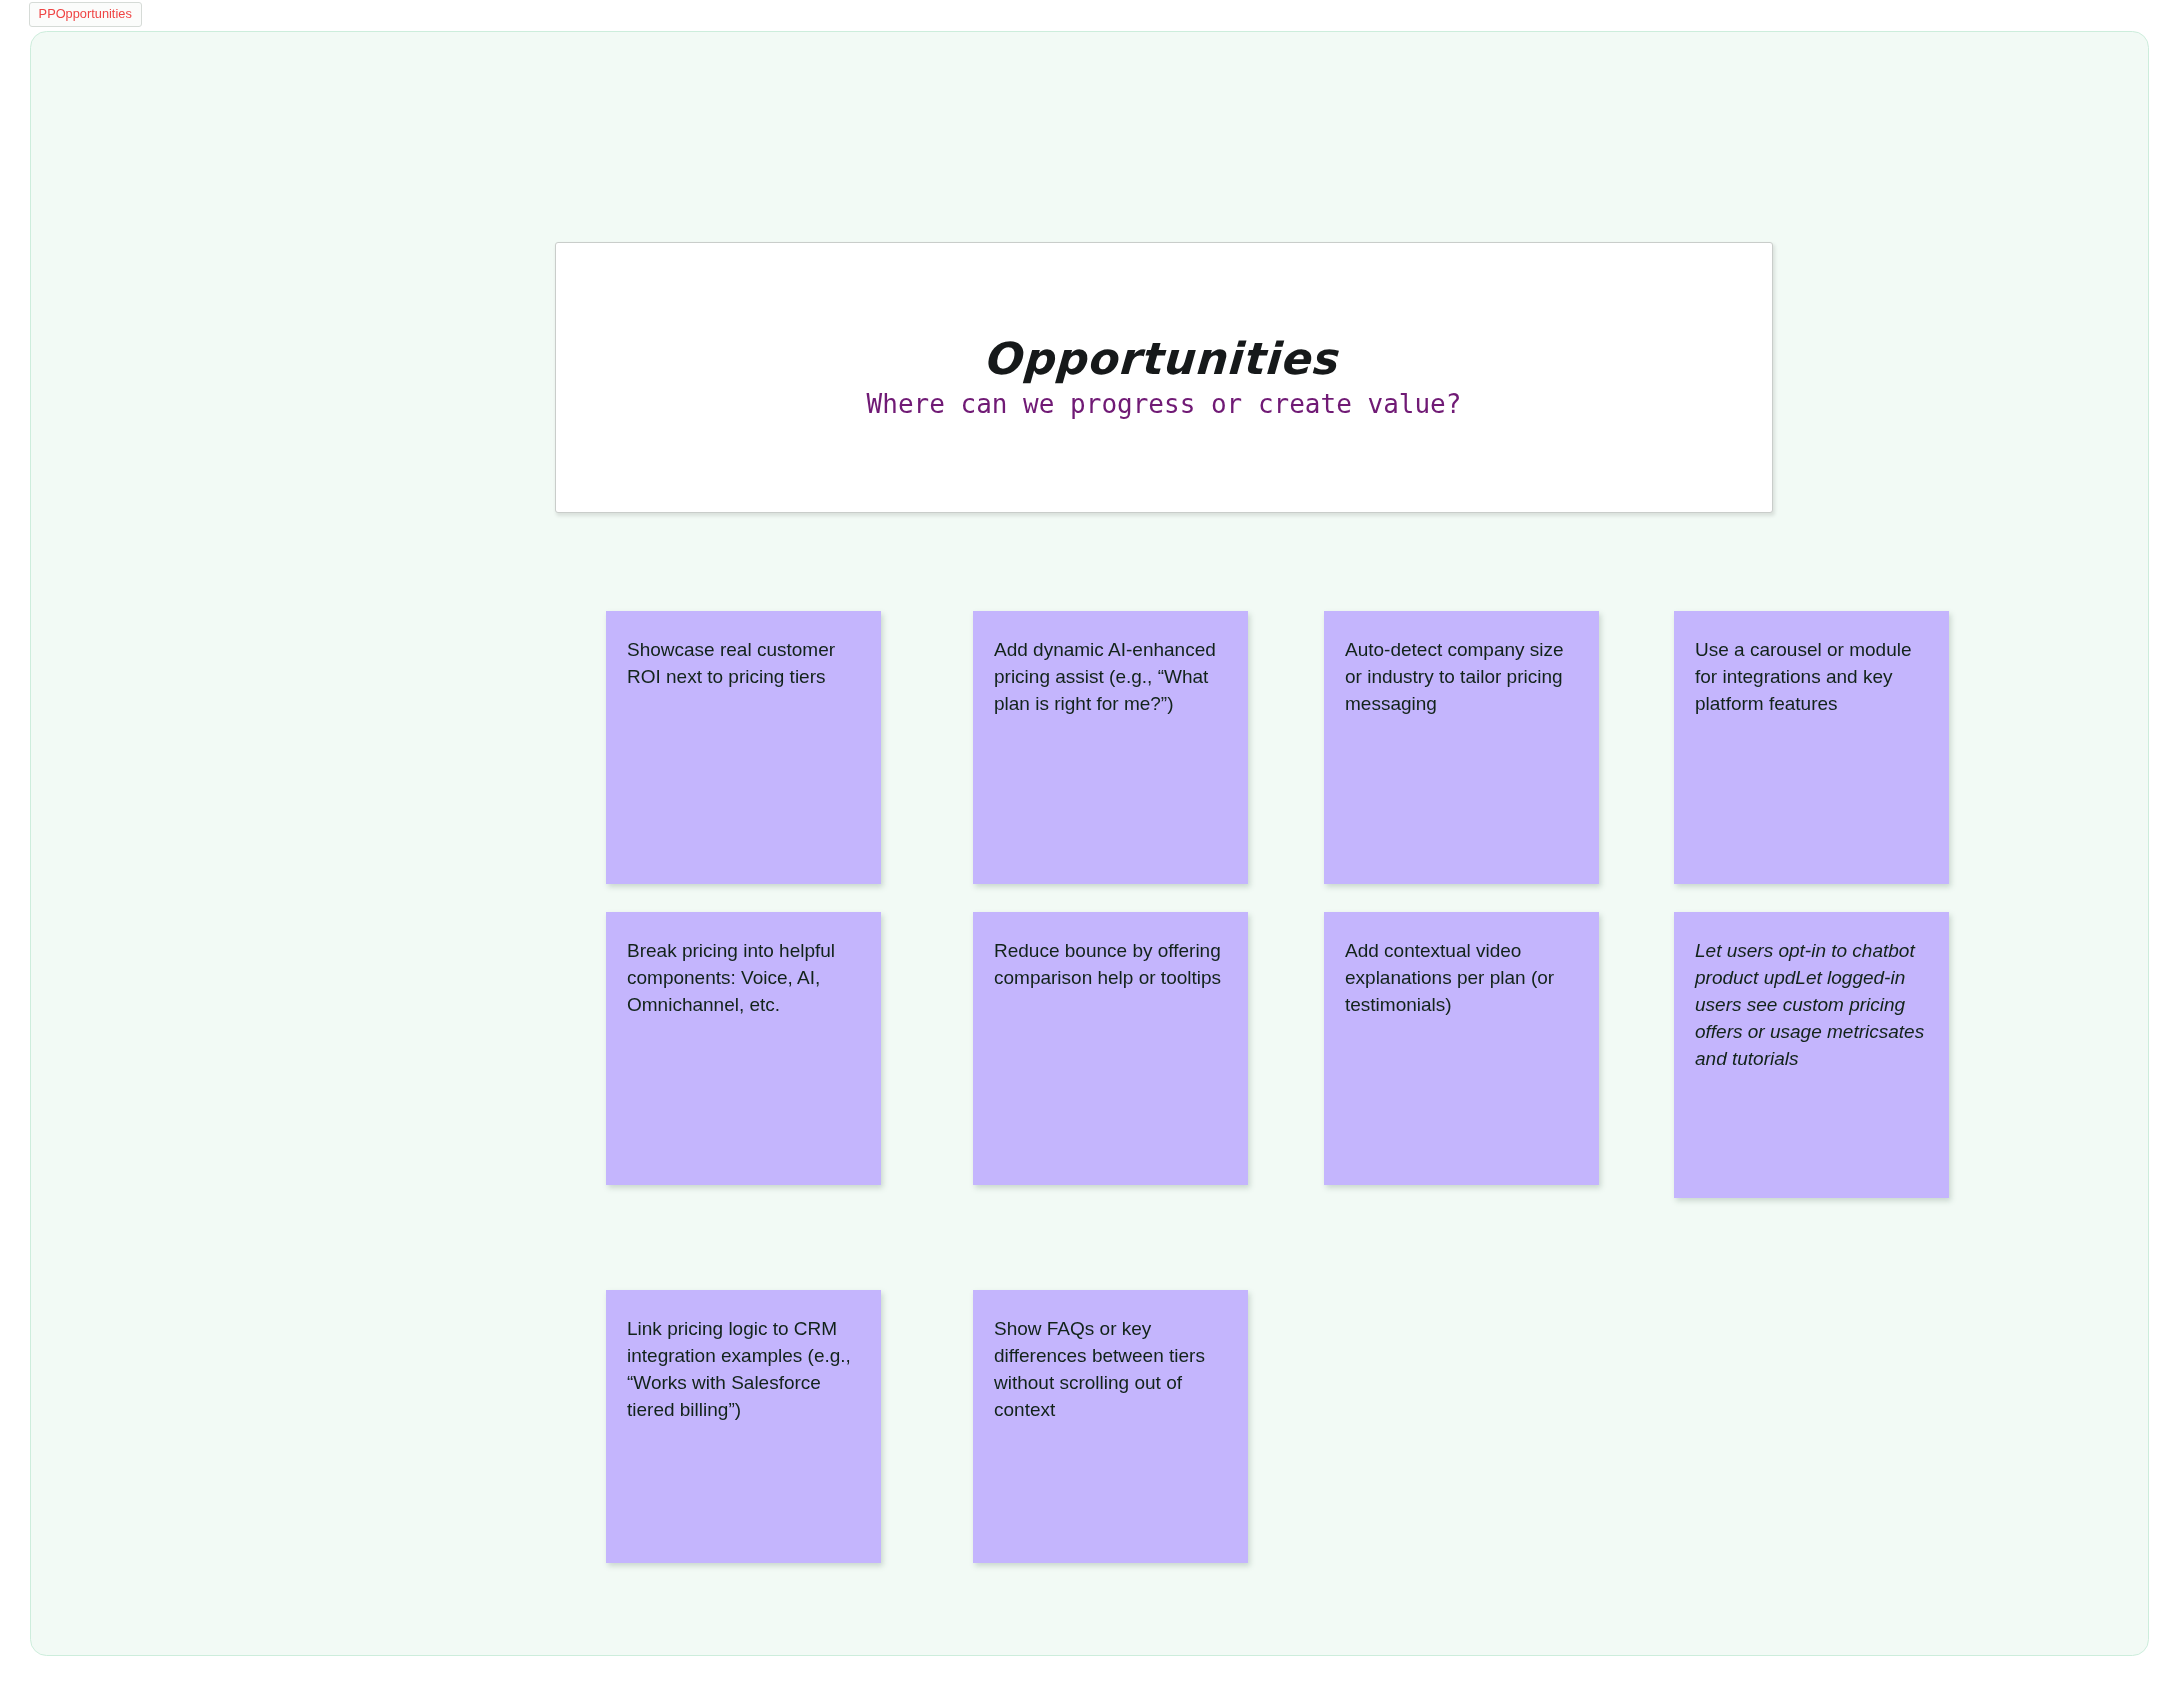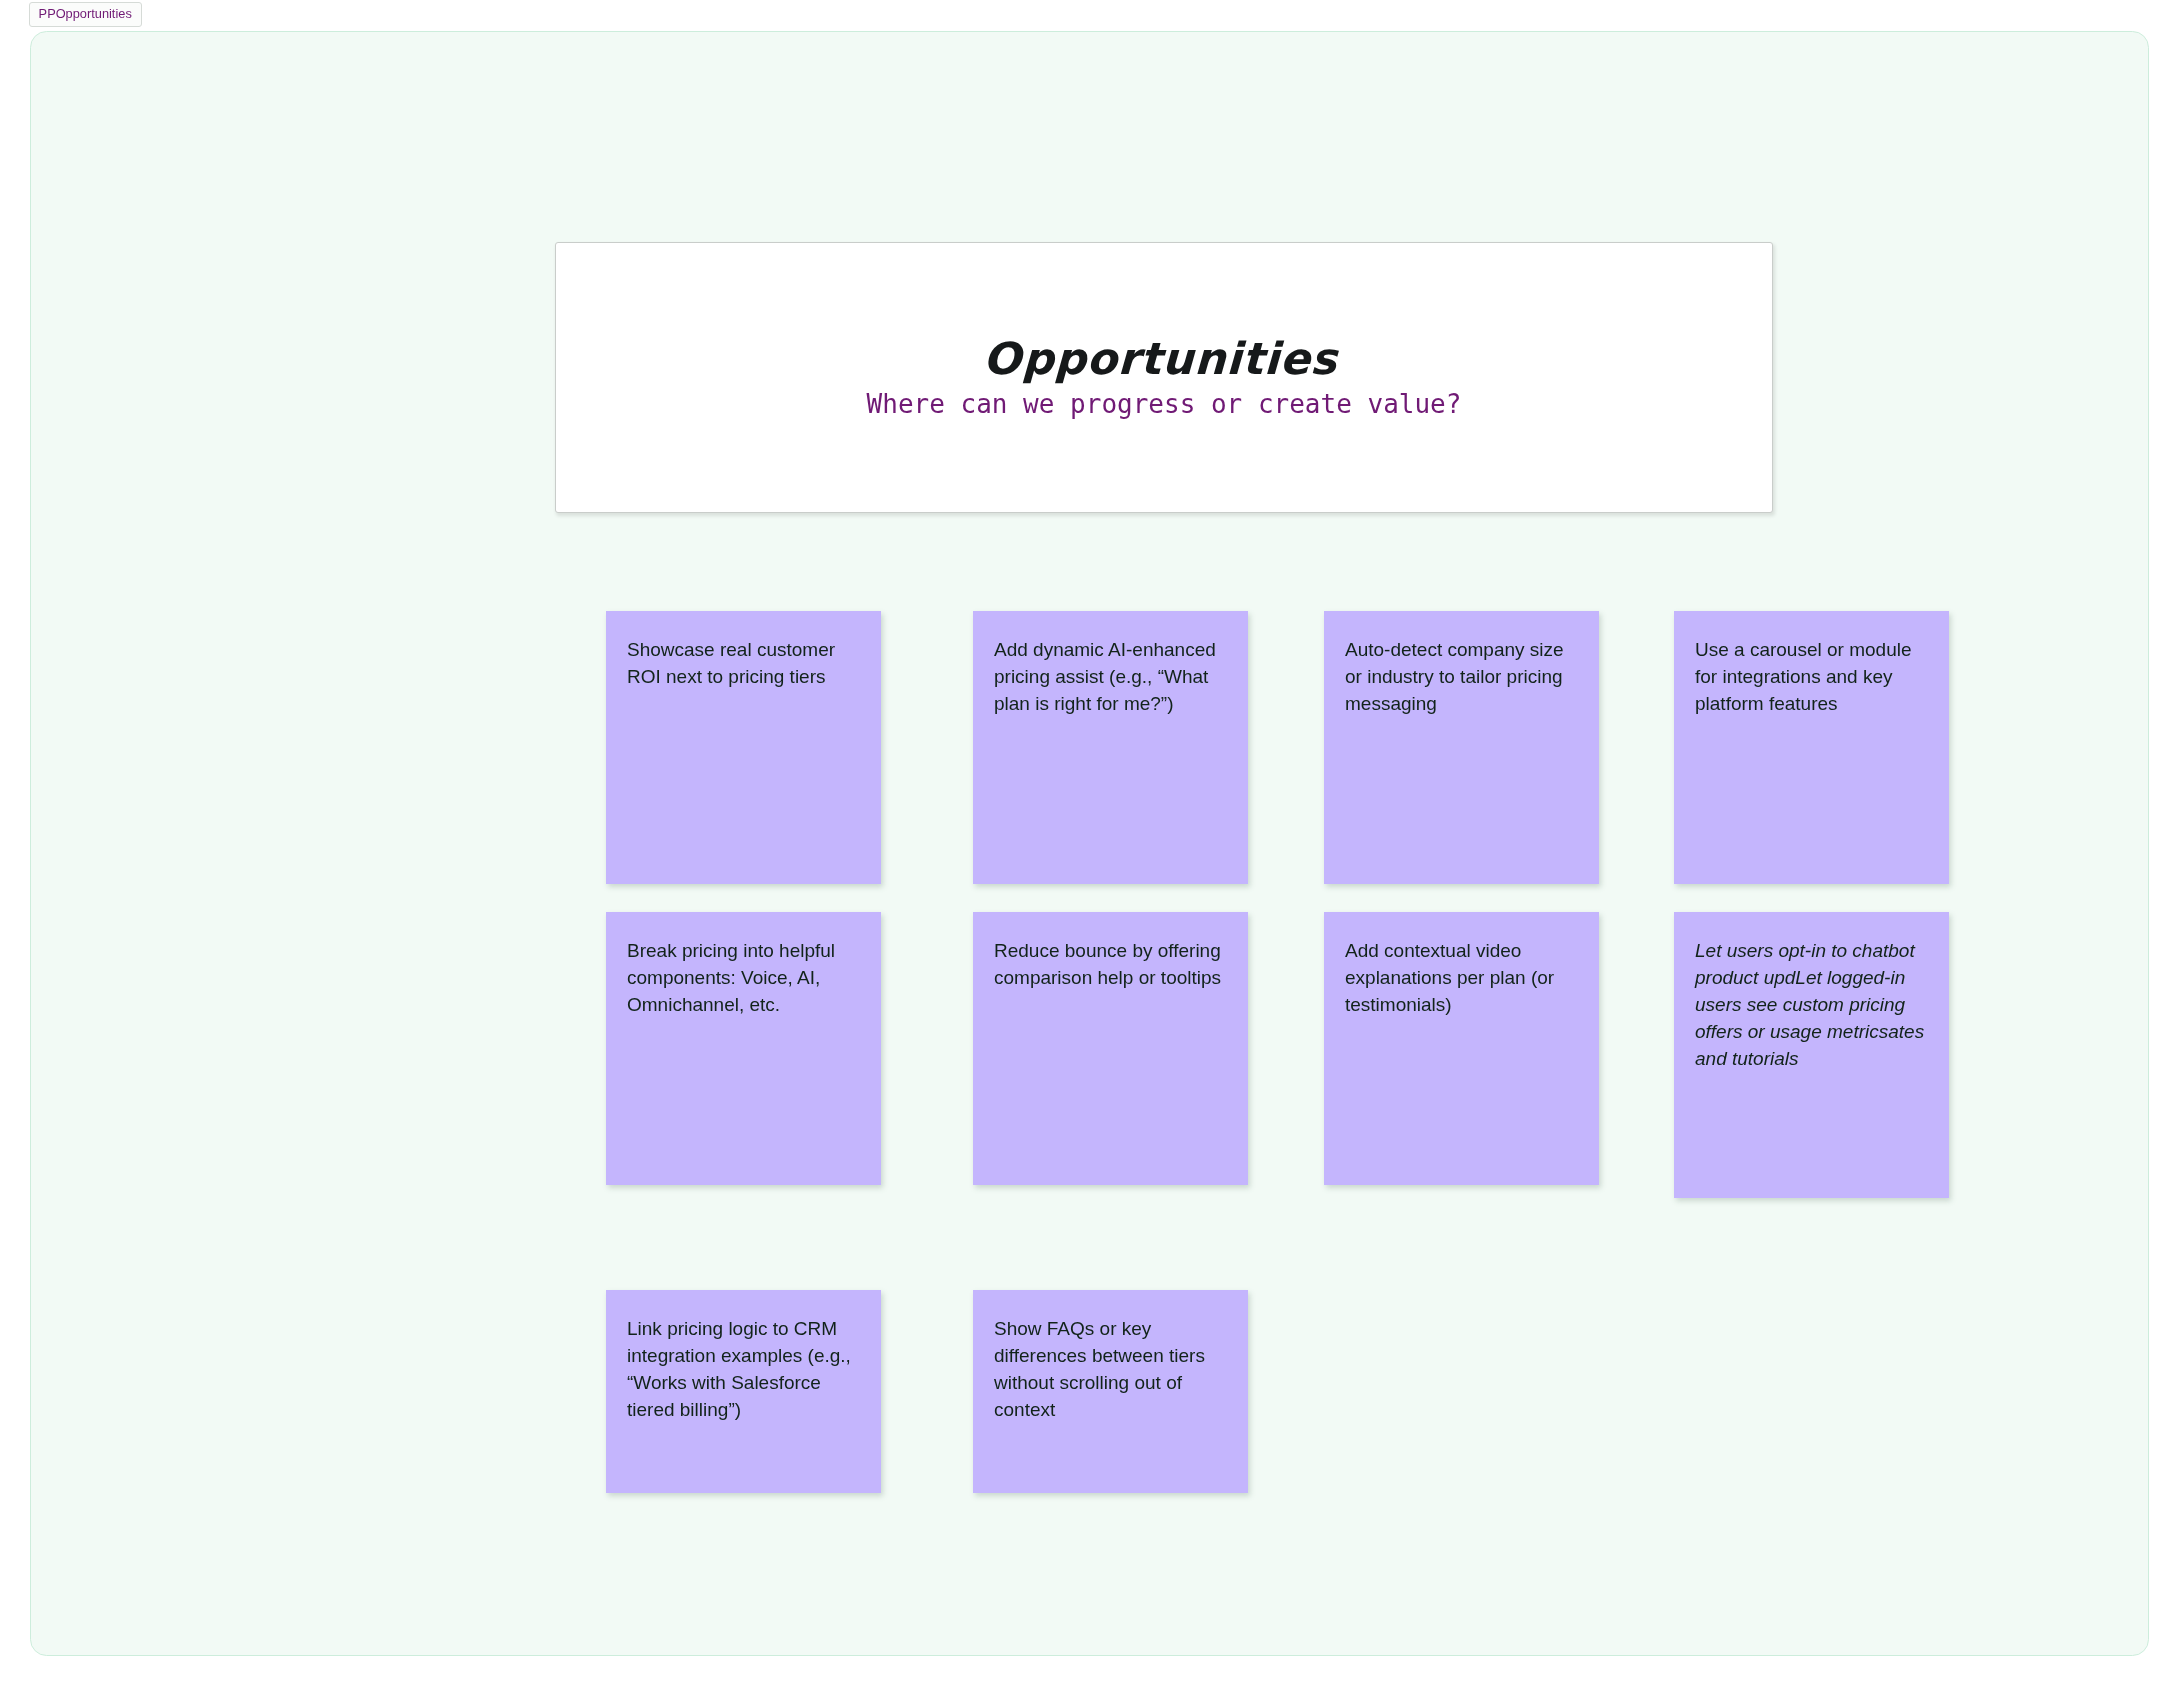--- a/index.html
+++ b/index.html
@@ -26,21 +26,21 @@
   .tab-chip {
     position: absolute;
     left: 28.6px;
     top: 2.3px;
     padding: 4.5px 9px 5.3px 9px;
     background: #fbfcfb;
     border: 0.8px solid #d6dbd7;
     border-radius: 3px;
     font-size: 12.8px;
     line-height: 1;
-    color: #701a75;
+    color: #ef4444;
     font-family: "Liberation Sans", sans-serif;
     white-space: nowrap;
   }
 
   
   .board {
     position: absolute;
     left: 30px;
     top: 31px;
     width: 2119px;
@@ -109,21 +109,21 @@
     font-size: 19px;
     line-height: 27px;
     color: #12231a;
     margin: 0;
     word-wrap: break-word;
   }
 
   
   .row1 { top: 579px;  height: 273px; }
   .row2 { top: 880px; height: 273px; }
-  .row3 { top: 1258px; height: 203px; }
+  .row3 { top: 1258px; height: 273px; }
   .tall  { height: 286px; font-style: italic; }
 
   .col1 { left: 575px;  }
   .col2 { left: 942px; }
   .col3 { left: 1293px; }
   .col4 { left: 1643px; }
 </style>
 </head>
 <body>
 

